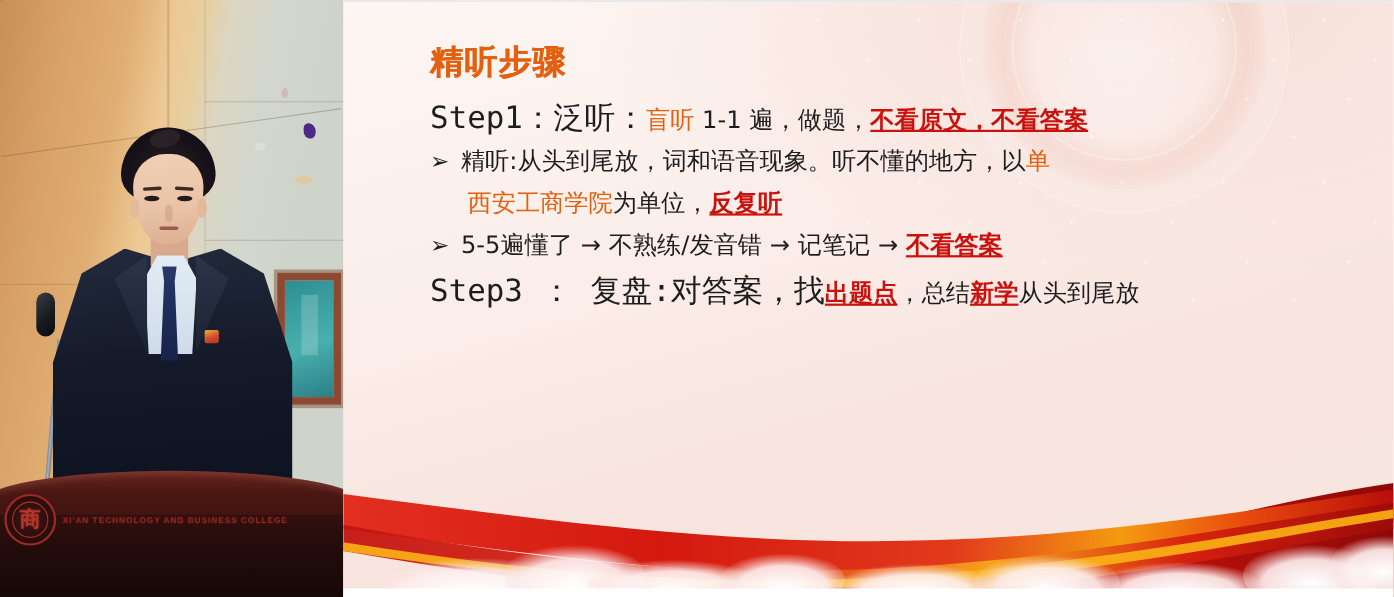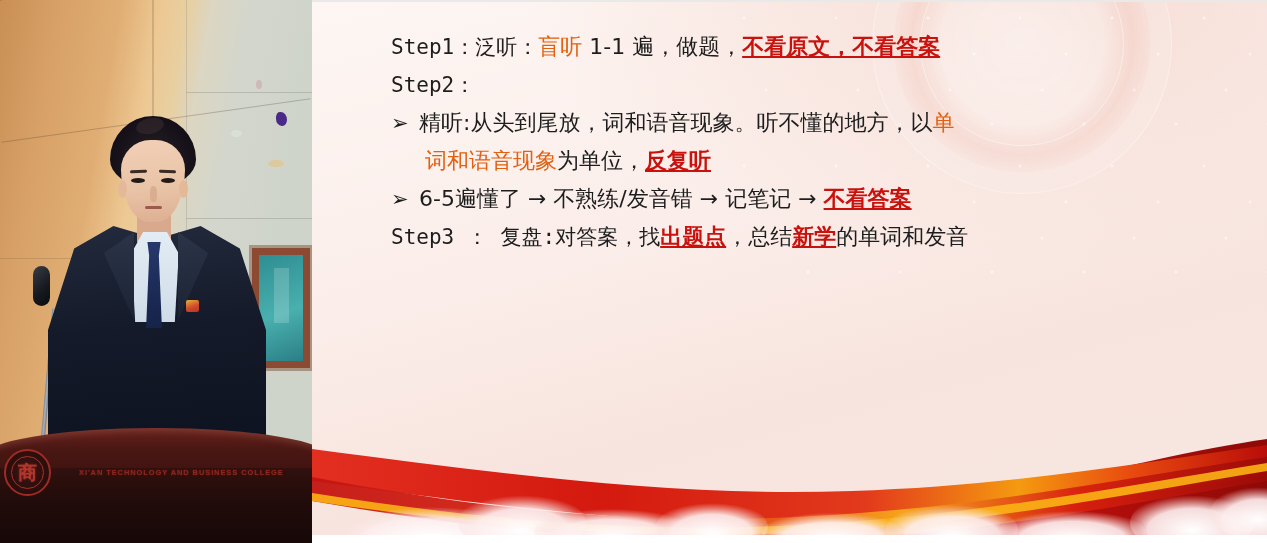--- a/index.html
+++ b/index.html
@@ -200,21 +200,20 @@
     font-family: "Liberation Serif", "DejaVu Serif", serif;
     font-size: 21px; color: #9d2b22; letter-spacing: 9px;
     font-weight: 700; font-style: italic;
     text-shadow: 0 0 3px rgba(160,40,32,.55);
     white-space: nowrap;
   }
   .logo-en {
     font-size: 7.5px; color: #8e261f; letter-spacing: .9px;
     font-weight: 700; white-space: nowrap;
     text-shadow: 0 0 2px rgba(150,38,30,.6);
-    margin-left: 22px;
   }
 
   
   .slide {
     position: absolute;
     left: 312px; top: 0;
     width: 955px; height: 543px;
     overflow: hidden;
     background:
       radial-gradient(ellipse 760px 420px at 78% -4%, #f6ddd5 0%, rgba(246,221,213,0) 70%),
@@ -290,21 +289,21 @@
 
   .bullet {
     display: inline-block;
     width: 28px;
     font-family: "DejaVu Sans", sans-serif;
     font-size: 21px;
     color: #1d1d1d;
   }
   .mono {
     font-family: "DejaVu Sans Mono", "Liberation Mono", monospace;
-    font-size: 21px; letter-spacing: 0px;
+    font-size: 28px; letter-spacing: 0px;
   }
   .red    { color: #c9110d; font-weight: 700; text-decoration: underline; }
   .orange { color: #e2600f; font-weight: 400; }
   .dark   { color: #1d1d1d; }
 </style>
 </head>
 <body>
 
 <div id="root">
 
@@ -361,27 +360,27 @@
         <div class="logo-en">XI'AN TECHNOLOGY AND BUSINESS COLLEGE</div>
       </div>
     </div>
   </div>
 
   <div class="slide">
     <div class="emblem-wm"></div>
     <div class="dots"></div>
 
     <div class="slide-body">
+      <div class="slide-title">精听步骤</div>
       <div id="lines-host">
           <div class="line"><span class="dark mono">Step1：泛听：</span><span class="orange">盲听</span><span class="dark"> 1-1 遍，做题，</span><span class="red">不看原文，不看答案</span></div>
-          <div class="line"><span class="dark mono">Step2：</span></div>
           <div class="line bullet-line"><span class="bullet">➢</span><span class="dark">精听:从头到尾放，词和语音现象。听不懂的地方，以</span><span class="orange">单</span></div>
-          <div class="line indent"><span class="orange">词和语音现象</span><span class="dark">为单位，</span><span class="red">反复听</span></div>
-          <div class="line bullet-line"><span class="bullet">➢</span><span class="dark">6-5遍懂了 → 不熟练/发音错 → 记笔记 → </span><span class="red">不看答案</span></div>
-          <div class="line"><span class="dark mono">Step3 ： 复盘:对答案，找</span><span class="red">出题点</span><span class="dark">，总结</span><span class="red">新学</span><span class="dark">的单词和发音</span></div>
+          <div class="line indent"><span class="orange">西安工商学院</span><span class="dark">为单位，</span><span class="red">反复听</span></div>
+          <div class="line bullet-line"><span class="bullet">➢</span><span class="dark">5-5遍懂了 → 不熟练/发音错 → 记笔记 → </span><span class="red">不看答案</span></div>
+          <div class="line"><span class="dark mono">Step3 ： 复盘:对答案，找</span><span class="red">出题点</span><span class="dark">，总结</span><span class="red">新学</span><span class="dark">从头到尾放</span></div>
         </div>
     </div>
 
     <div class="ribbon">
       <svg viewBox="0 0 955 112" preserveAspectRatio="none">
         <defs>
           <linearGradient id="gRedA" x1="0" y1="0" x2="1" y2="0">
             <stop offset="0%" stop-color="#e22f20"></stop>
             <stop offset="30%" stop-color="#d4190f"></stop>
             <stop offset="58%" stop-color="#e23a1c"></stop>

